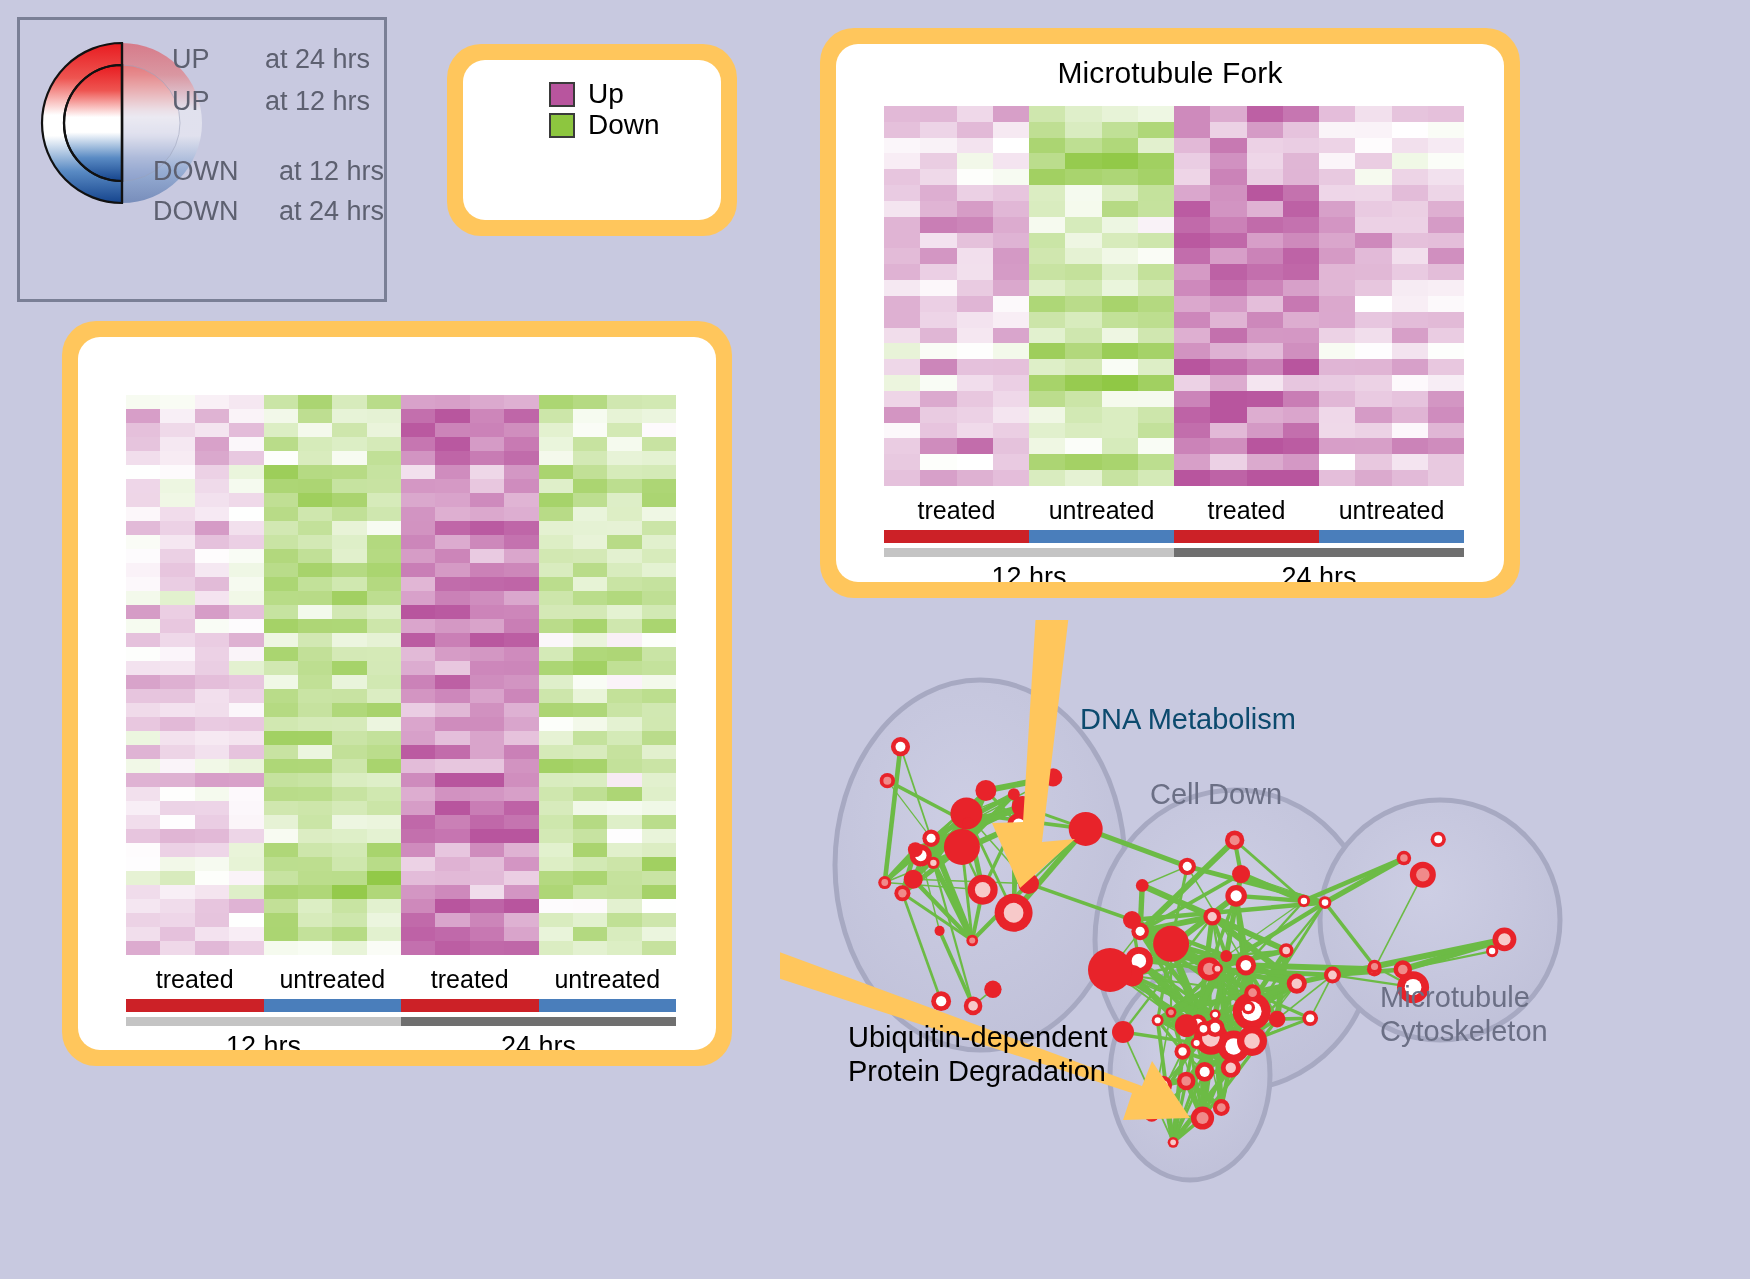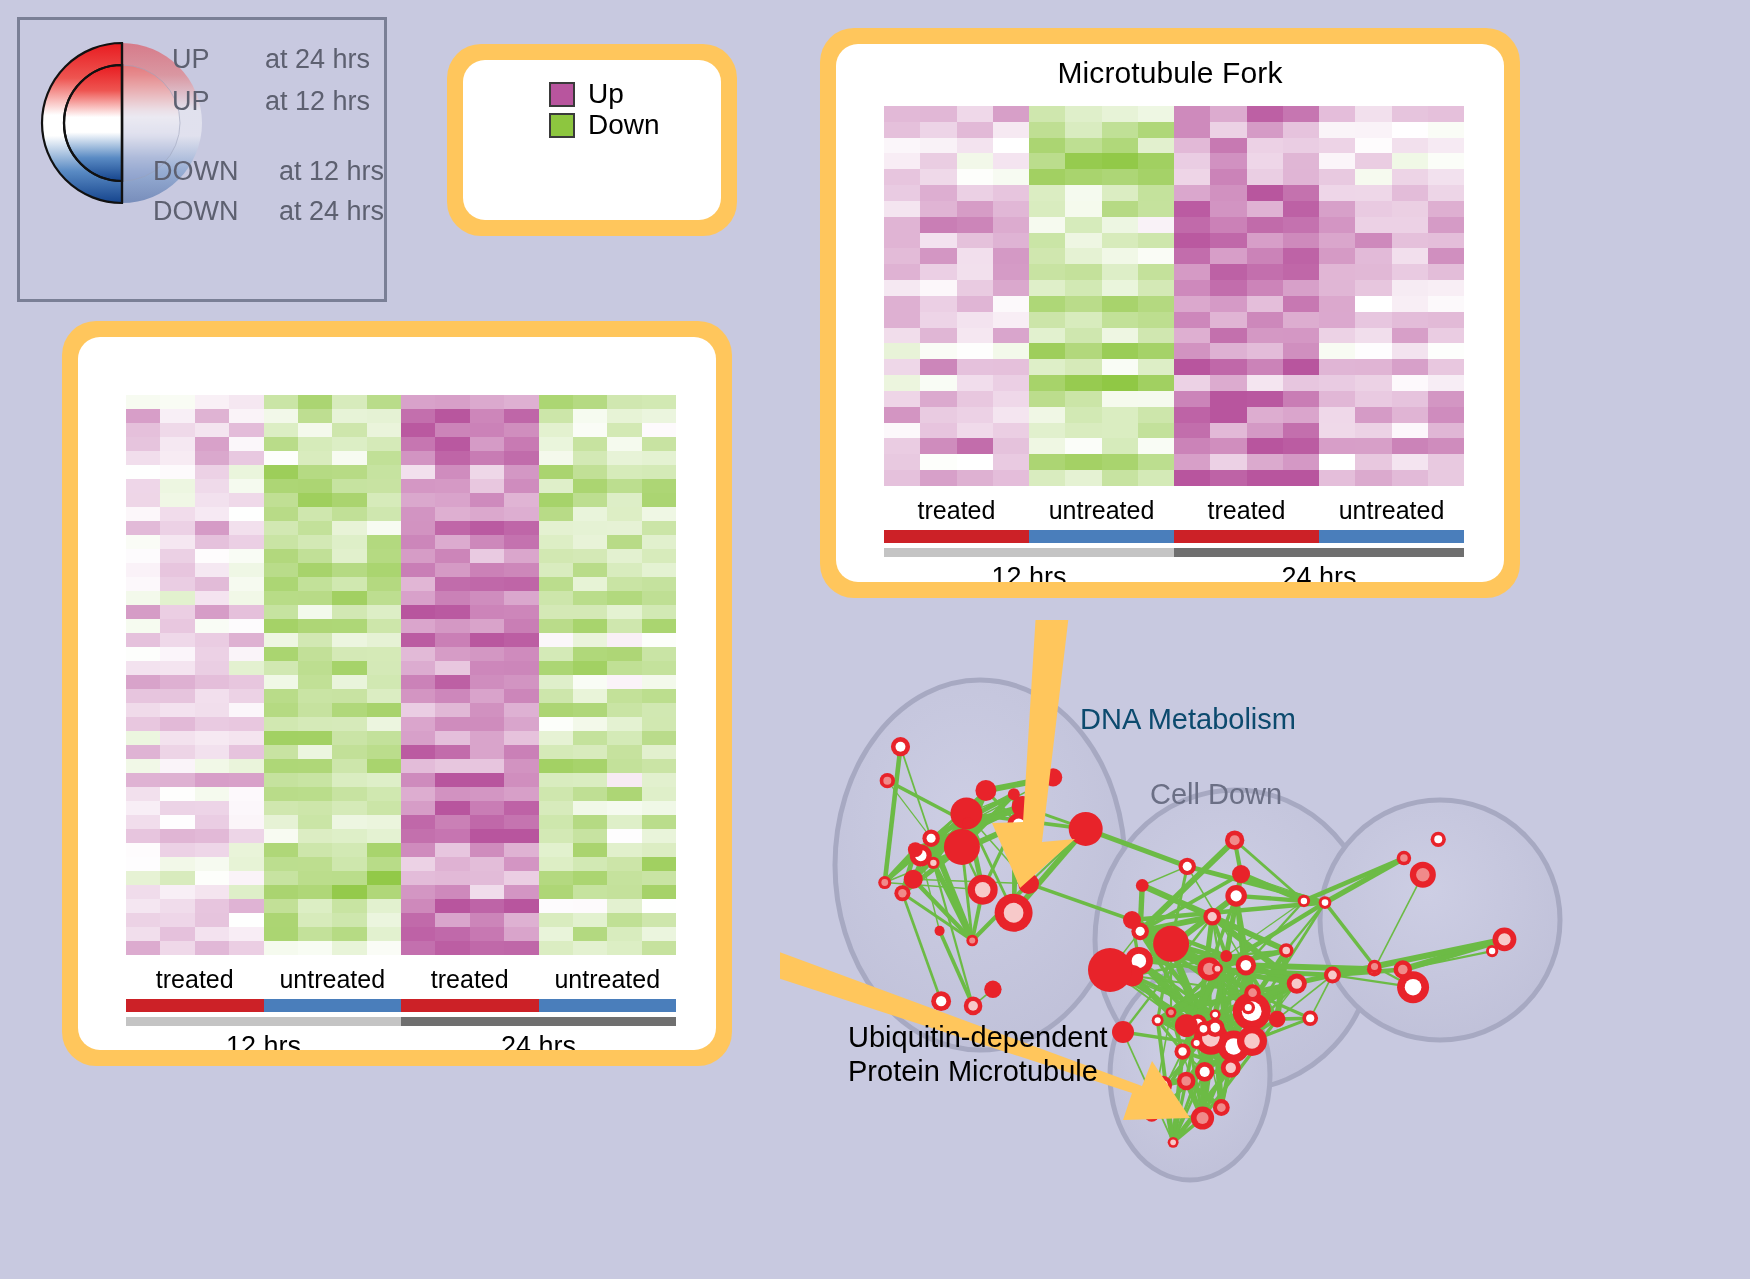--- a/index.html
+++ b/index.html
@@ -1867,17 +1867,19 @@
           </g>
         </g>
       <g id="arrows">
         <path d="M258 -40 L293 -40 L262 222 L295 219 L240 268 L212 203 L243 202 Z" fill="#ffc65c"></path>
         <path d="M-60 310 L-58 340 L352 473 L343 500 L410 498 L372 441 L362 466 Z" fill="#ffc65c"></path>
       </g>
     </svg>
 
     <div class="net-label" id="lbl-dna">DNA Metabolism</div>
     <div class="net-label" id="lbl-cell">Cell Down</div>
+    <div class="net-label" id="lbl-micro">Microtubule
+Cytoskeleton</div>
     <div class="net-label" id="lbl-ubiq">Ubiquitin-dependent
-Protein Microtubule</div>
+Protein Degradation</div>
   </div>
 
 </div>
 
 </body></html>

